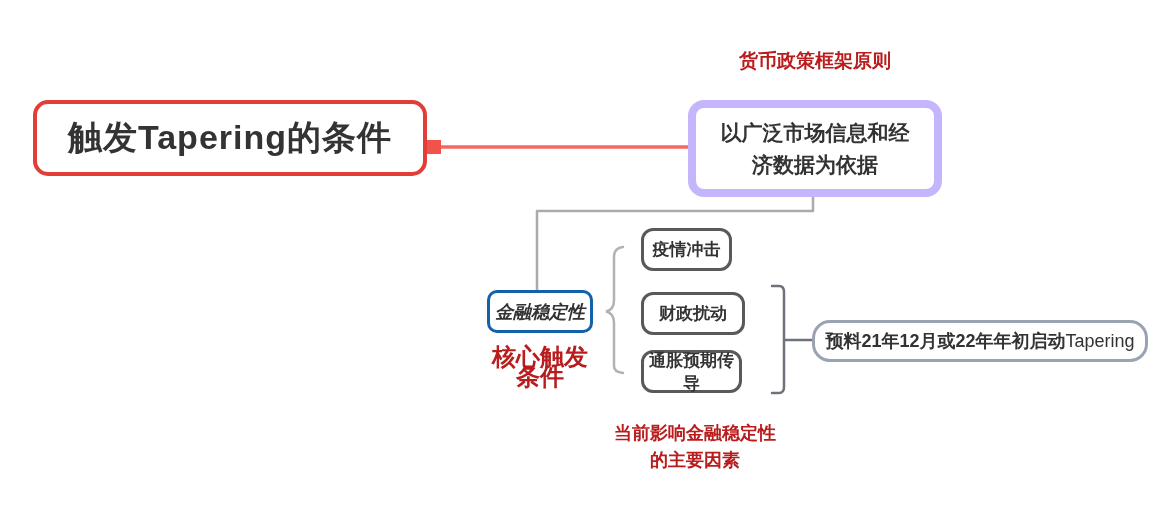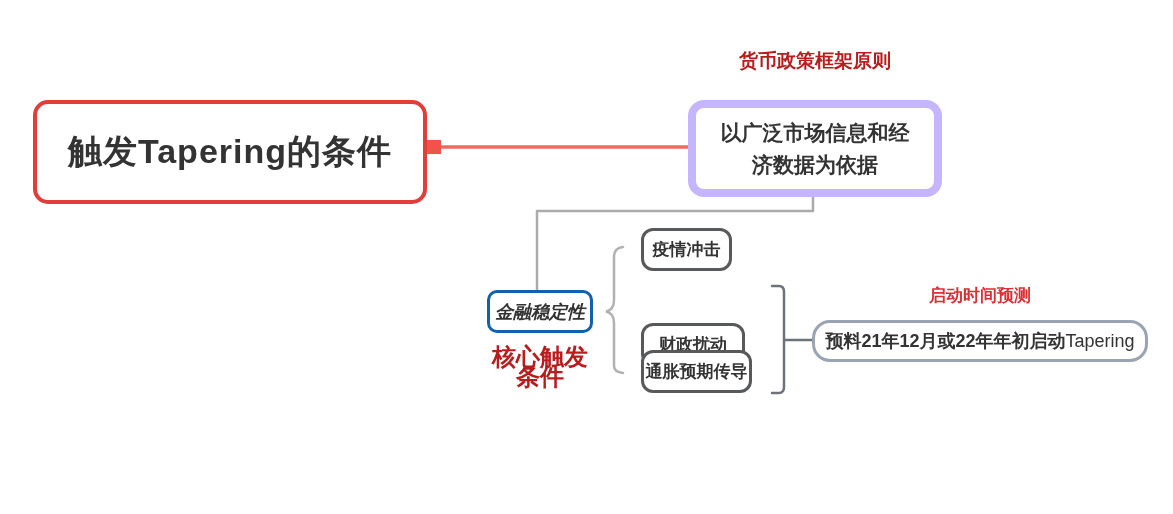--- a/index.html
+++ b/index.html
@@ -10,32 +10,32 @@
   #wires{position:absolute;left:0;top:0;width:1173px;height:514px;}
   .node{
     position:absolute;box-sizing:border-box;display:flex;align-items:center;justify-content:center;
     text-align:center;background:#ffffff;font-weight:700;color:#333333;white-space:pre-line;
   }
   .caption{
     position:absolute;box-sizing:border-box;text-align:center;font-weight:700;color:#b91c1c;
     white-space:pre-line;
   }
   
-  .node.root{left:33px;top:100px;width:394px;height:104px;border:4px solid #e23d39;border-radius:15px;font-size:34px;letter-spacing:1px;}
+  .node.root{left:33px;top:100px;width:394px;height:76px;border:4px solid #e23d39;border-radius:15px;font-size:34px;letter-spacing:1px;}
   
   .node.policy{left:688px;top:100px;width:254px;height:97px;border:8px solid #c4b5fd;border-radius:16px;font-size:21px;line-height:32px;}
   .caption.policy-cap{left:688px;top:48px;width:254px;font-size:19px;}
   
   .node.stability{left:487px;top:290px;width:106px;height:43px;border:3px solid #1261ab;border-radius:10px;font-size:18px;font-style:italic;}
   .caption.stability-cap{left:477px;top:347px;width:126px;font-size:24px;line-height:20px;}
   
   .node.factor{border:3px solid #58595b;border-radius:12px;font-size:17px;height:43px;}
   .node.factor-1{left:641px;top:228px;width:91px;}
-  .node.factor-2{left:641px;top:292px;width:104px;margin-top:31px;}
-  .node.factor-3{left:641px;top:350px;width:111px;}
+  .node.factor-2{left:641px;top:292px;width:104px;}
+  .node.factor-3{left:641px;top:350px;width:101px;}
   .caption.factors-cap{left:575px;top:420px;width:240px;font-size:18px;line-height:27px;}
   
   .node.prediction{left:812px;top:320px;width:336px;height:42px;border:3px solid #9aa3b1;border-radius:18px;font-size:18px;}
   .node.prediction .en{font-weight:400;text-align:right;}
   .caption.prediction-cap{left:812px;top:284px;width:336px;font-size:17px;color:#dc2f33;}
 </style>
 </head>
 <body>
 
 <div id="canvas">
@@ -71,19 +71,20 @@
 
   <div class="node factor factor-1">
     <span>疫情冲击</span>
   </div>
   <div class="node factor factor-2">
     <span>财政扰动</span>
   </div>
   <div class="node factor factor-3">
     <span>通胀预期传导</span>
   </div>
+  <div class="caption factors-cap">当前影响金融稳定性
+的主要因素</div>
 
-  <div class="caption prediction-cap">启动时间预测</div>
   <div class="node prediction">
     <span><span class="cn">预料21年12月或22年年初启动</span><span class="en">Tapering</span></span>
   </div>
 
 </div>
 
 </body></html>

